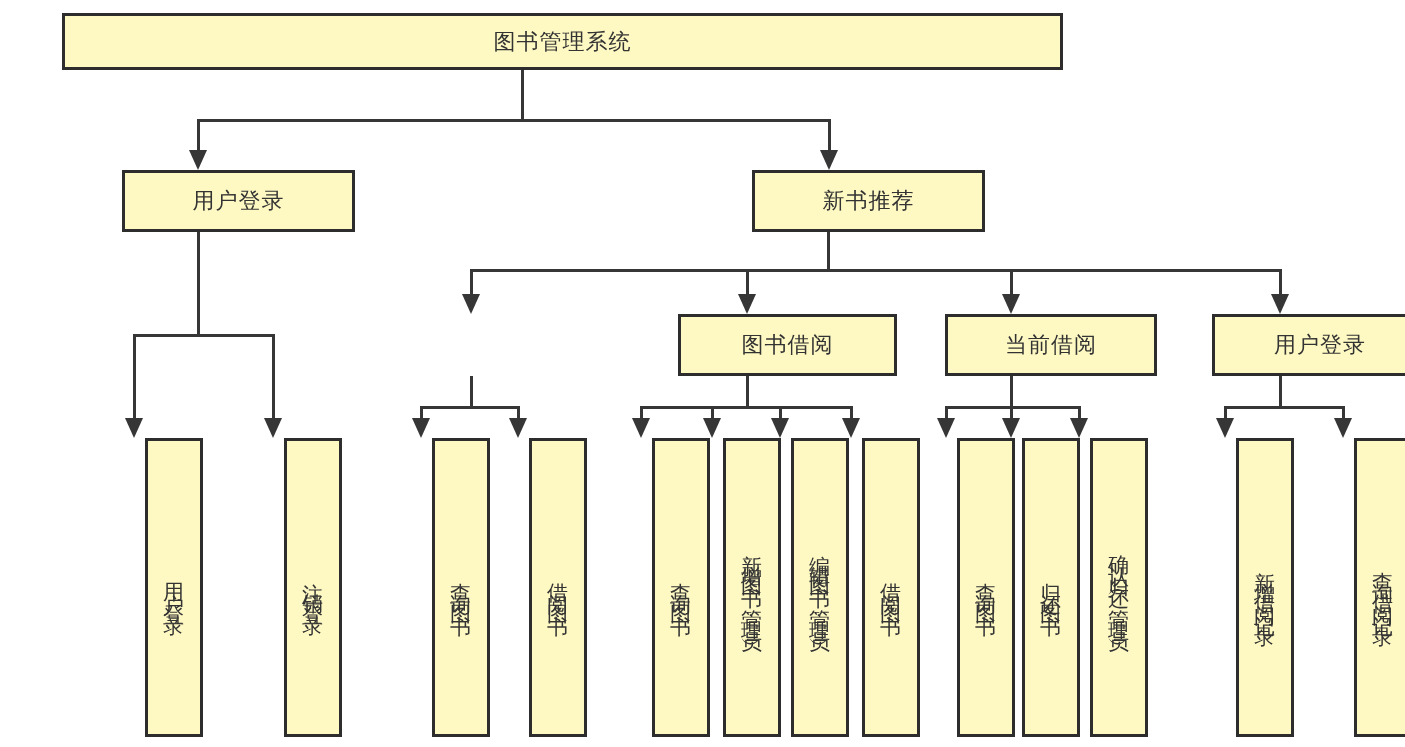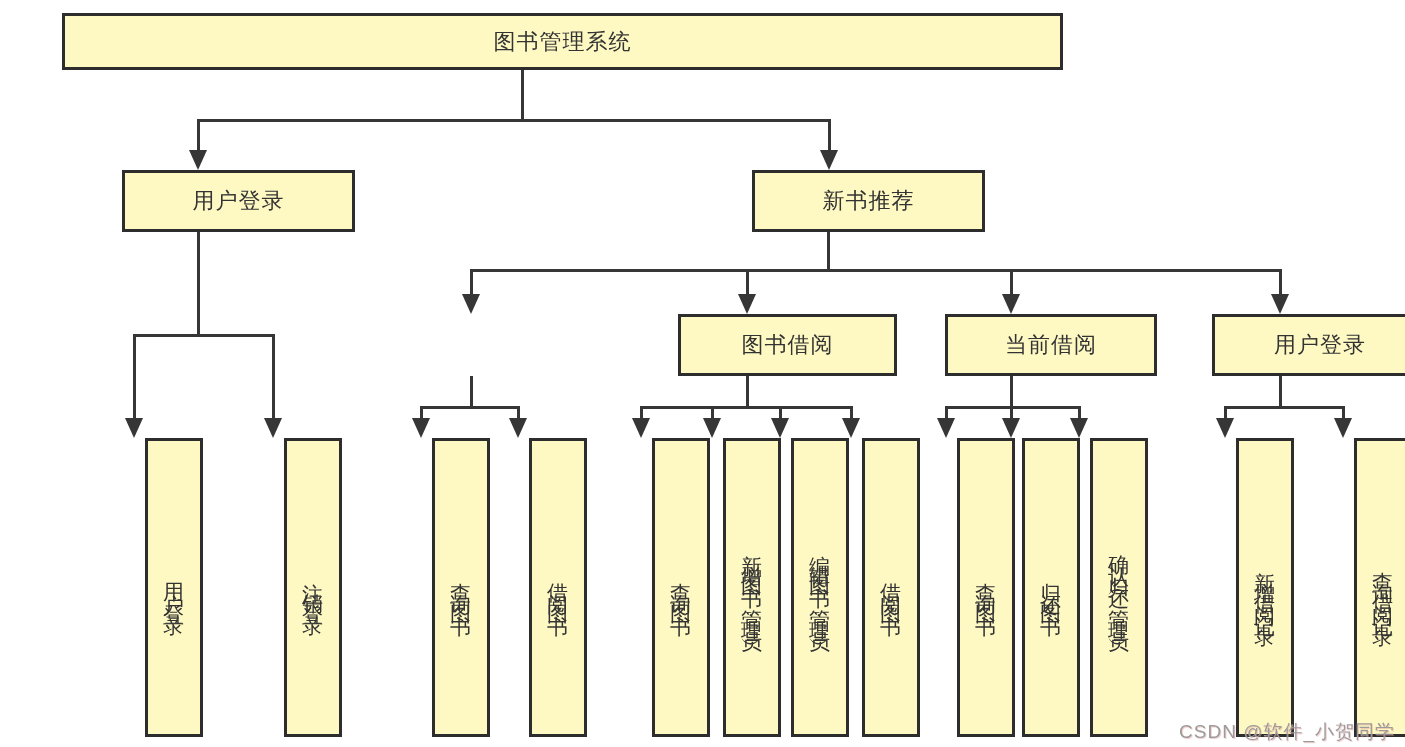--- a/index.html
+++ b/index.html
@@ -155,15 +155,14 @@
   <div class="line" style="left:1010px;top:406px;width:3px;height:14px;"></div>
   <div class="arrow" style="left:1002px;top:418px;"></div>
   <div class="line" style="left:1078px;top:406px;width:3px;height:14px;"></div>
   <div class="arrow" style="left:1070px;top:418px;"></div>
 
   <div class="line" style="left:1224px;top:406px;width:3px;height:14px;"></div>
   <div class="arrow" style="left:1216px;top:418px;"></div>
   <div class="line" style="left:1342px;top:406px;width:3px;height:14px;"></div>
   <div class="arrow" style="left:1334px;top:418px;"></div>
 
-  <div class="watermark">CSDN @软件_小贺同学</div>
 
 </div>
 
 </body></html>

